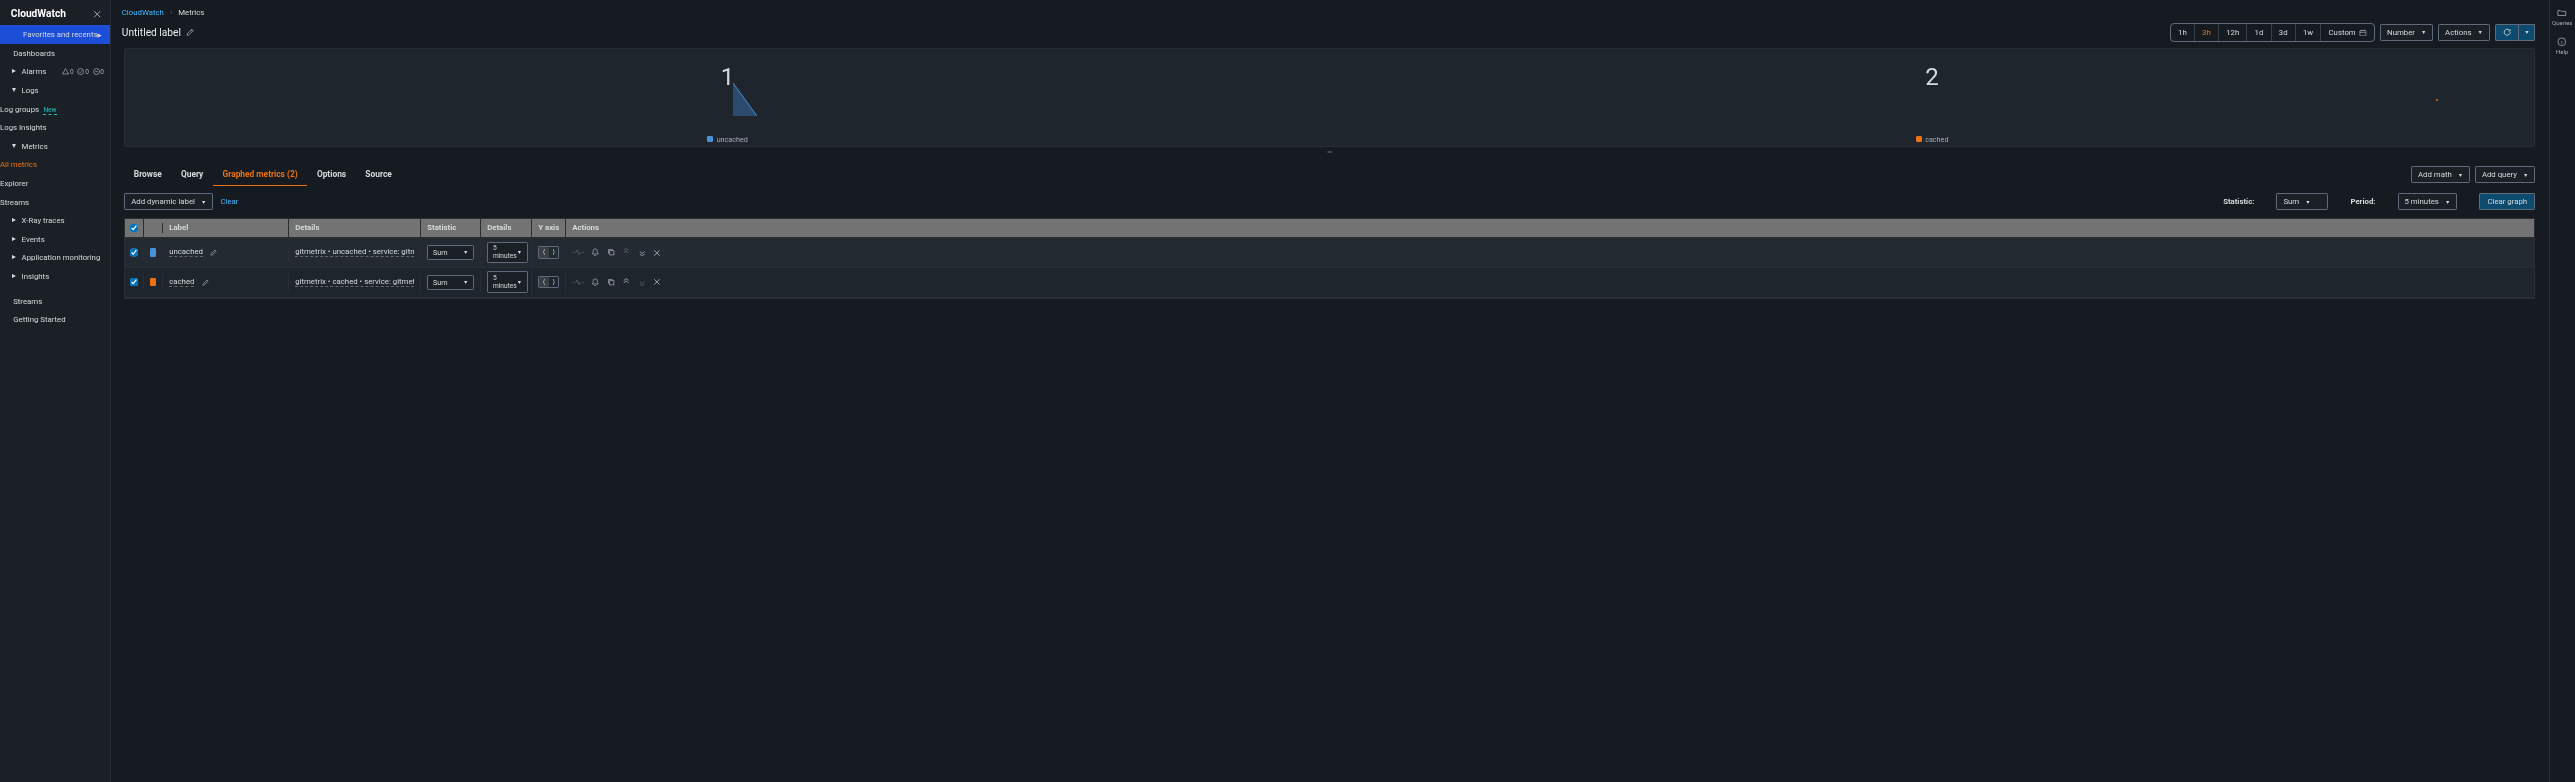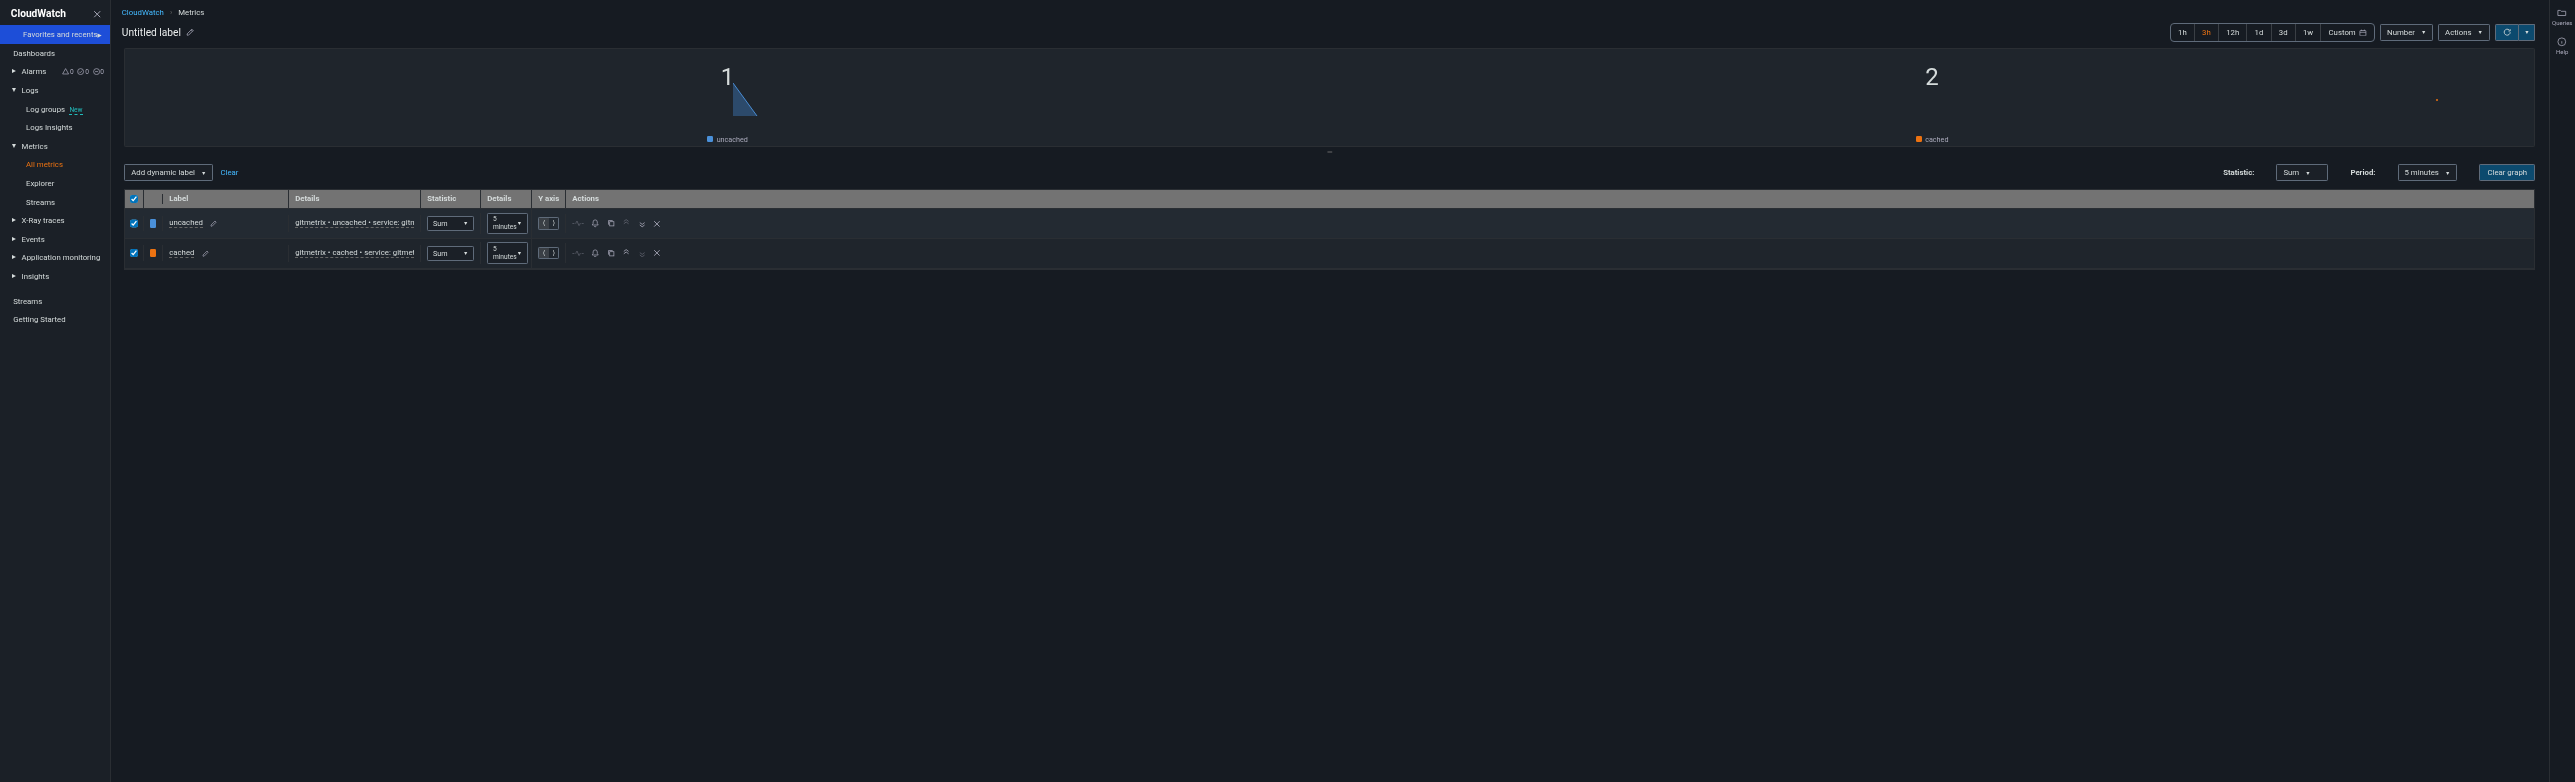--- a/index.html
+++ b/index.html
@@ -4,21 +4,21 @@
 <style>
 *{box-sizing:border-box;margin:0;padding:0;font-family:-apple-system,BlinkMacSystemFont,"Segoe UI",Roboto,sans-serif}
 body{background:#161b22;color:#d5dbdb;font-size:7.8px;overflow:hidden}
 .app{display:flex;height:100vh;width:100vw}
 .sidebar{width:111px;background:#1b2027;border-right:0.6px solid #2a2e33;display:flex;flex-direction:column;flex-shrink:0}
 .sb-hdr{display:flex;align-items:center;justify-content:space-between;padding:8.4px 8.4px 6px 10.8px}
 .sb-hdr h1{font-size:10.2px;font-weight:700;color:#fff}
 .sb-close{color:#aab;cursor:pointer}
 .sb-item{display:flex;align-items:center;padding:4.8px 6px 4.8px 12px;cursor:pointer;font-size:7.8px;color:#d5dbdb;justify-content:space-between}
 .sb-item.indent{padding-left:13.2px}
-.sb-item.sub{padding-left:26px}
+.sb-item.sub{padding-left:0}
 .sb-item.active{color:#ec7211}
 .sb-caret{width:6px;display:inline-flex;margin-right:2.4px;transform:translateY(-0.6px)}
 .sb-left{display:flex;align-items:center;gap:1.2px}
 .badge-new{color:#2bb;border-bottom:0.6px dashed #2bb;font-size:6.6px;margin-left:2.4px}
 .alarm-icons{display:flex;gap:3.6px;font-size:6.6px;color:#aab}
 .alarm-icons span{display:flex;align-items:center;gap:0.6px}
 .section-fav{background:#1d4ed8;padding:4.8px 8.4px 4.8px 12px;display:flex;justify-content:flex-end;align-items:center;cursor:pointer;font-size:7.8px}
 .main{flex:1;display:flex;flex-direction:column;min-width:0}
 .crumbs{padding:8.4px 10.8px 3.6px;display:flex;align-items:center;gap:6px;font-size:7.8px}
 .crumbs a{color:#44b9ff;text-decoration:none}
@@ -279,20 +279,39 @@
             <span>uncached</span>
           </div>
         <div>
             <span class="sw orange"></span>
             <span>cached</span>
           </div>
       </div>
     </div>
     <div class="drag">═</div>
 
+    <div class="tabs-row">
+      <div class="tabs">
+        <div class="tab">Browse</div>
+        <div class="tab">Query</div>
+        <div class="tab active">Graphed metrics (2)</div>
+        <div class="tab">Options</div>
+        <div class="tab">Source</div>
+      </div>
+      <div class="tabs-actions">
+        <div class="dd">
+            <span>Add math</span>
+            <span class="tri">▼</span>
+          </div>
+        <div class="dd">
+            <span>Add query</span>
+            <span class="tri">▼</span>
+          </div>
+      </div>
+    </div>
 
     <div class="toolbar">
       <div class="toolbar-left">
         <div class="dd">
             <span>Add dynamic label</span>
             <span class="tri">▼</span>
           </div>
         <a href="#" class="link">Clear</a>
       </div>
       <div class="toolbar-right">

